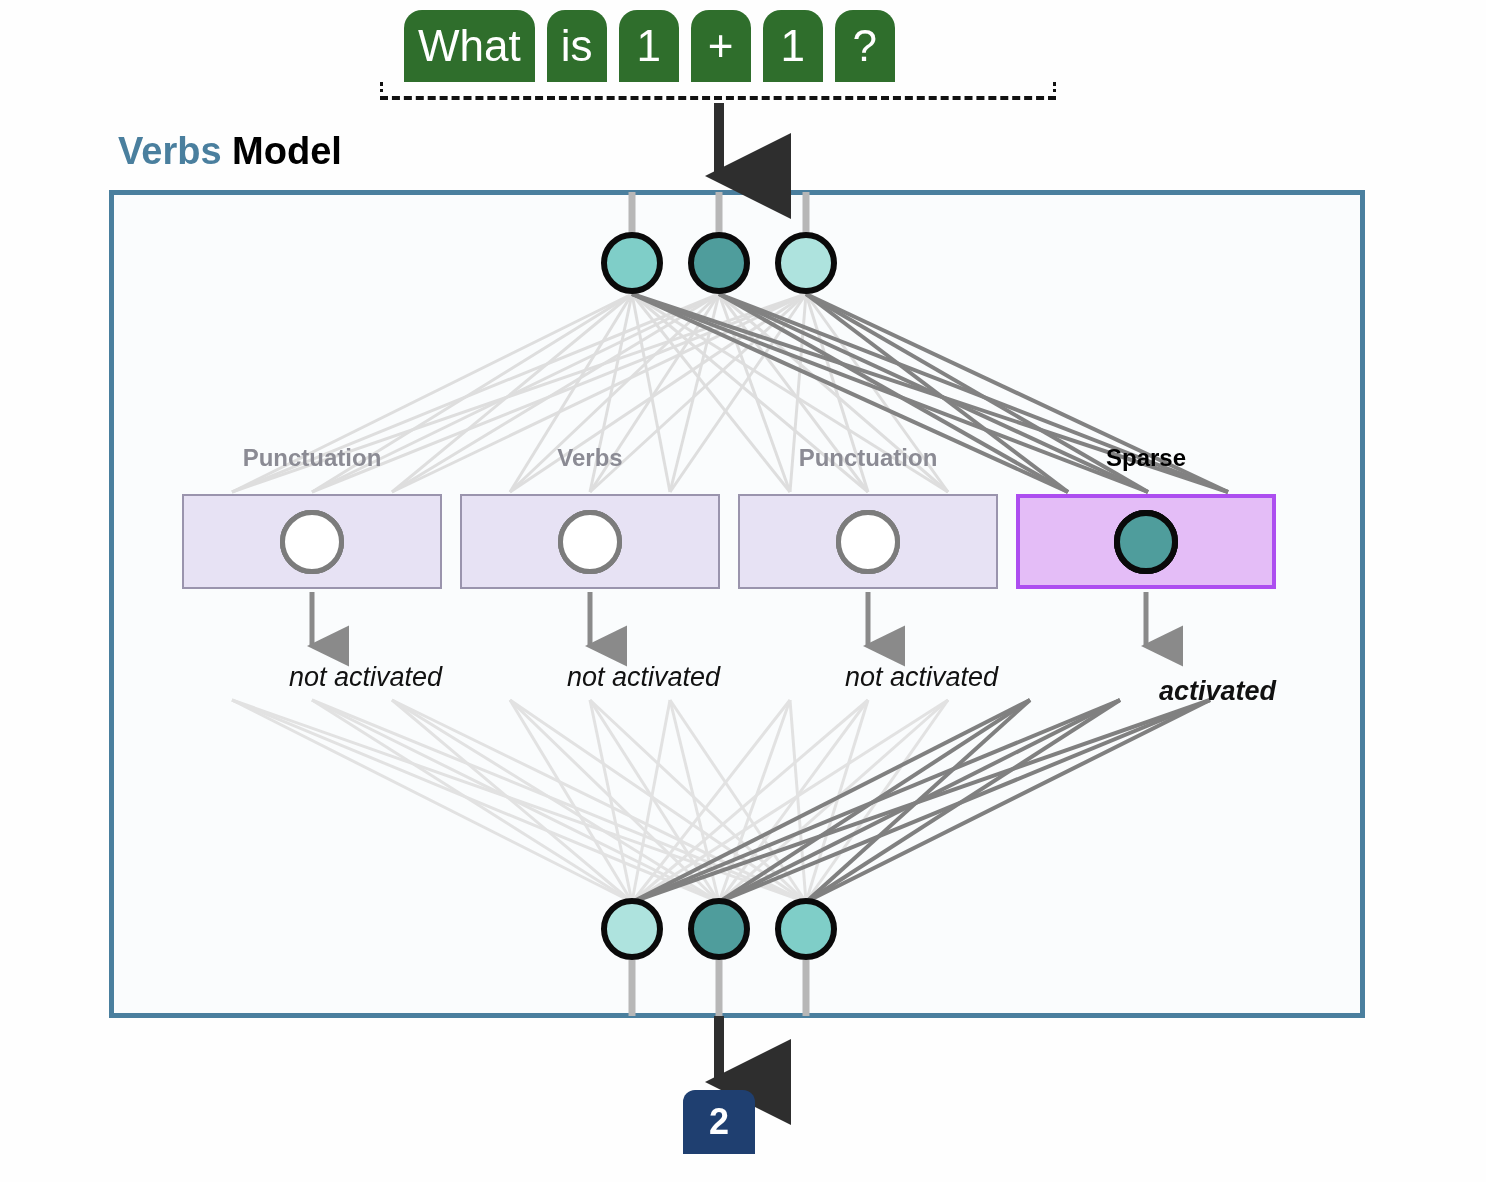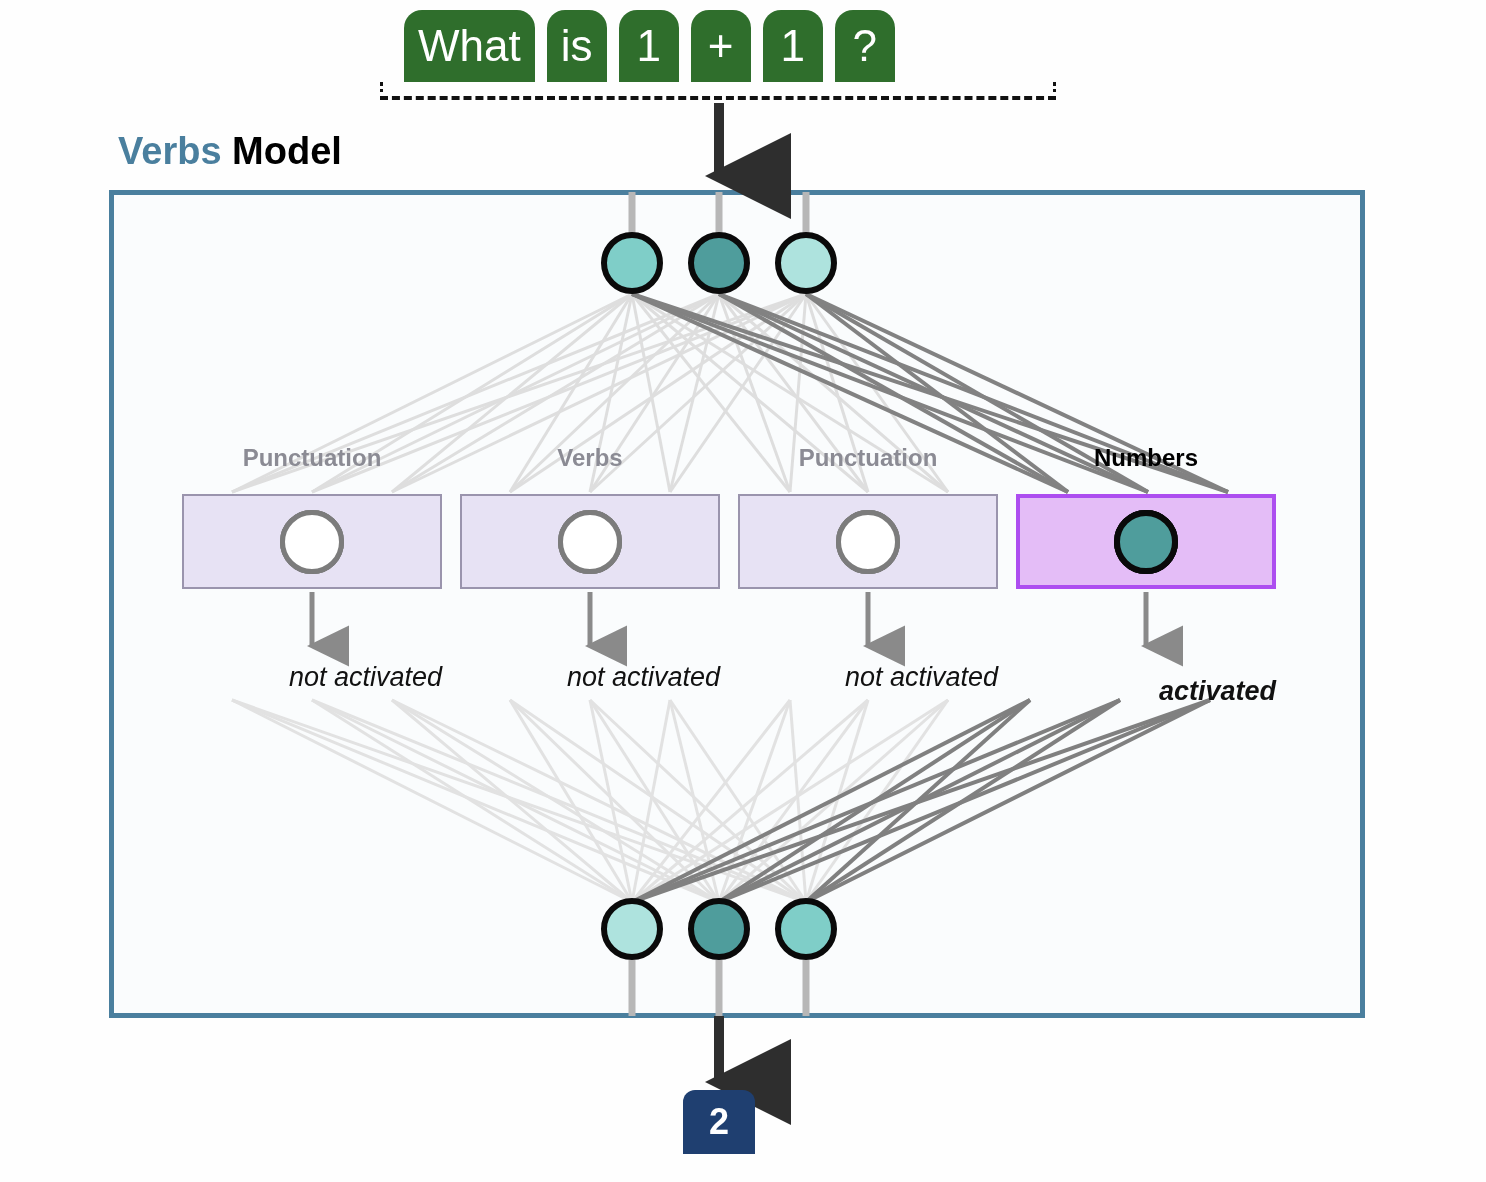--- a/index.html
+++ b/index.html
@@ -312,21 +312,21 @@
   <div class="status-text" style="left:460px; top:664px; width:260px;">not activated</div>
 
   <div class="group-label off" style="left:738px; top:446px; width:260px;">Punctuation</div>
   <div class="group-box off" style="left:738px; top:494px; width:260px;">
     <div class="small-neuron inactive-neuron"></div>
     <div class="small-neuron inactive-neuron"></div>
     <div class="small-neuron inactive-neuron"></div>
   </div>
   <div class="status-text" style="left:738px; top:664px; width:260px;">not activated</div>
 
-  <div class="group-label on" style="left:1016px; top:446px; width:260px;">Numbers</div>
+  <div class="group-label on" style="left:1016px; top:446px; width:260px;">Sparse</div>
   <div class="group-box on" style="left:1016px; top:494px; width:260px;">
     <div class="small-neuron active-neuron" style="background:#63c6c0;"></div>
     <div class="small-neuron active-neuron" style="background:#b6e7e1;"></div>
     <div class="small-neuron active-neuron" style="background:#4f9d9c;"></div>
   </div>
   <div class="status-text on" style="left:1016px; top:664px; width:260px;">activated</div>
 
   <div class="neuron" style="left:601px; top:898px; background:#aee3de;"></div>
   <div class="neuron" style="left:688px; top:898px; background:#4f9d9c;"></div>
   <div class="neuron" style="left:775px; top:898px; background:#7fcec8;"></div>

